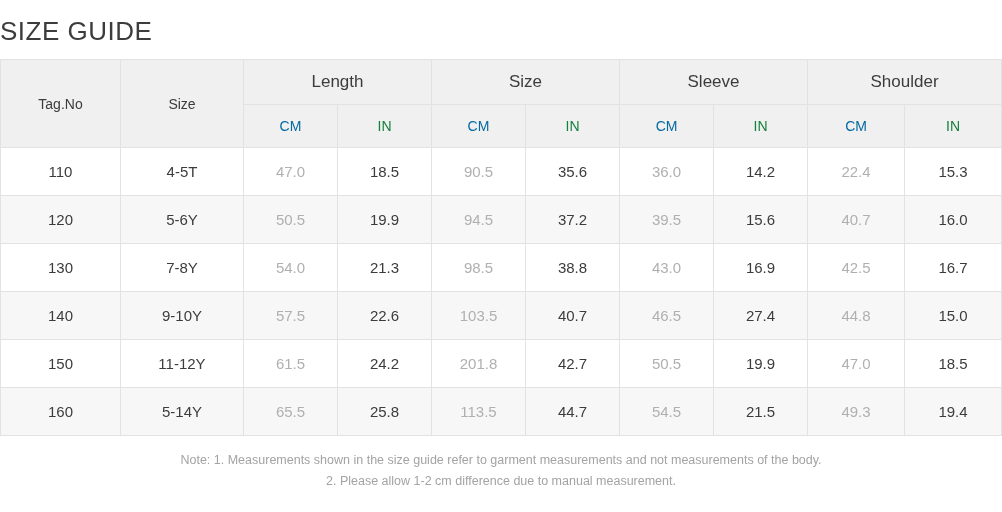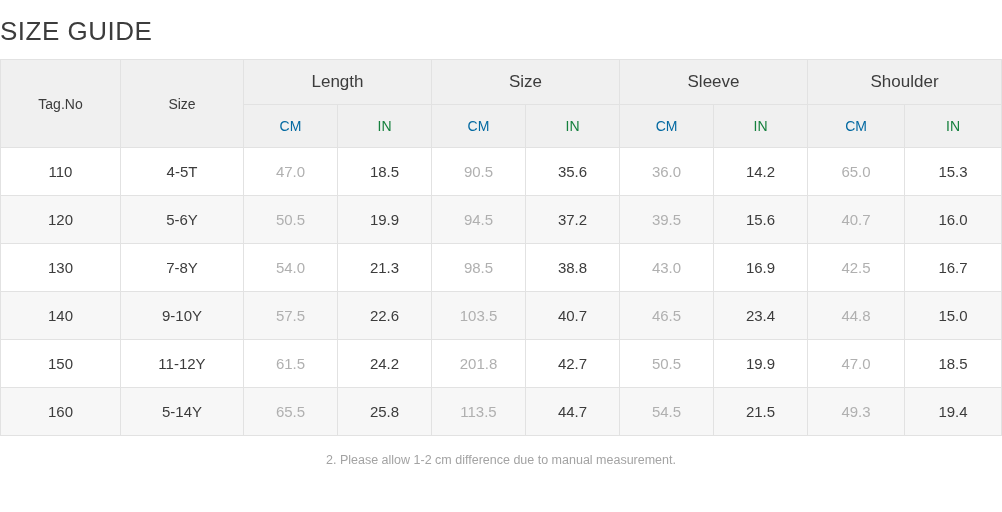--- a/index.html
+++ b/index.html
@@ -138,21 +138,21 @@
     <tbody>
       <tr class="row-odd">
         <td class="tagno">110</td>
         <td class="sizecol">4-5T</td>
         <td class="cm">47.0</td>
         <td class="inch">18.5</td>
         <td class="cm">90.5</td>
         <td class="inch">35.6</td>
         <td class="cm">36.0</td>
         <td class="inch">14.2</td>
-        <td class="cm">65.0</td>
+        <td class="cm">22.4</td>
         <td class="inch">15.3</td>
       </tr>
       <tr class="row-even">
         <td class="tagno">120</td>
         <td class="sizecol">5-6Y</td>
         <td class="cm">50.5</td>
         <td class="inch">19.9</td>
         <td class="cm">94.5</td>
         <td class="inch">37.2</td>
         <td class="cm">39.5</td>
@@ -173,21 +173,21 @@
         <td class="inch">16.7</td>
       </tr>
       <tr class="row-even">
         <td class="tagno">140</td>
         <td class="sizecol">9-10Y</td>
         <td class="cm">57.5</td>
         <td class="inch">22.6</td>
         <td class="cm">103.5</td>
         <td class="inch">40.7</td>
         <td class="cm">46.5</td>
-        <td class="inch">23.4</td>
+        <td class="inch">27.4</td>
         <td class="cm">44.8</td>
         <td class="inch">15.0</td>
       </tr>
       <tr class="row-odd">
         <td class="tagno">150</td>
         <td class="sizecol">11-12Y</td>
         <td class="cm">61.5</td>
         <td class="inch">24.2</td>
         <td class="cm">201.8</td>
         <td class="inch">42.7</td>
@@ -205,16 +205,17 @@
         <td class="inch">44.7</td>
         <td class="cm">54.5</td>
         <td class="inch">21.5</td>
         <td class="cm">49.3</td>
         <td class="inch">19.4</td>
       </tr>
     </tbody>
   </table>
 
   <div class="notes">
+    <div>Note:  1. Measurements shown in the size guide refer to garment measurements and not measurements of the body.</div>
     <div>2. Please allow 1-2 cm difference due to manual measurement.</div>
   </div>
 
 </div>
 
 </body></html>

